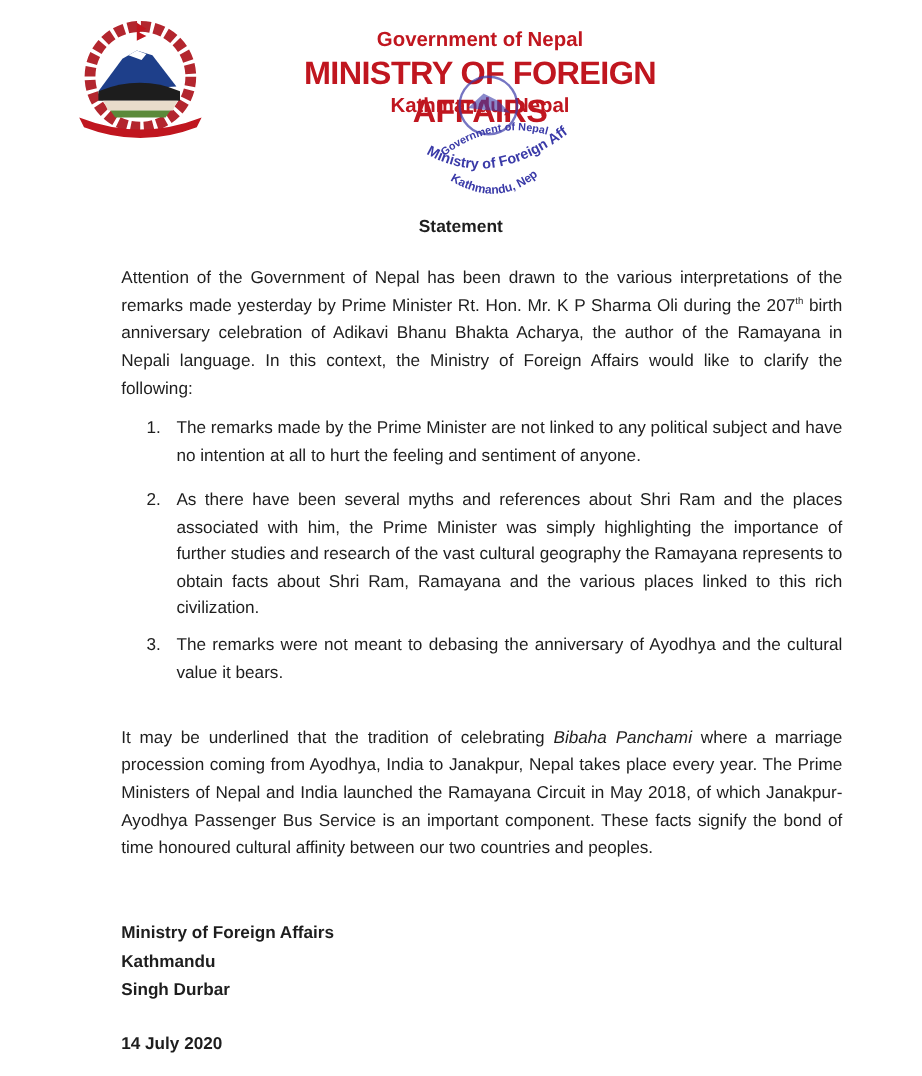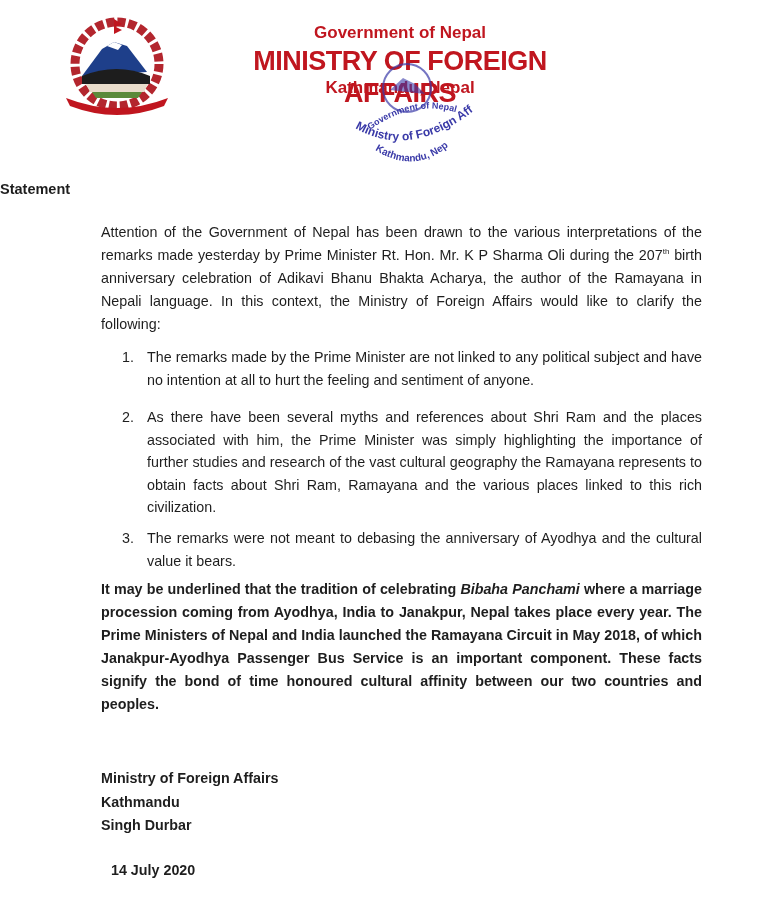--- a/index.html
+++ b/index.html
@@ -4,31 +4,31 @@
 <style>
   html, body { margin: 0; padding: 0; background: #ffffff; }
   body { width: 768px; height: 897px; position: relative; overflow: hidden;
          font-family: "Liberation Sans", sans-serif; color: #1e1e1e; }
   .emblem { position: absolute; left: 52px; top: 14px; width: 130px; height: 105px; }
   .header { position: absolute; left: 200px; top: 20px; width: 400px; text-align: center; color: #c0161f; }
   .gov { font-size: 17px; font-weight: bold; line-height: 22px; position: absolute; top: 2px; left: 0; right: 0; }
   .ministry { font-size: 27px; font-weight: bold; line-height: 32px; position: absolute; top: 25px; left: 0; right: 0; letter-spacing: -0.5px; }
   .city { font-size: 17px; font-weight: bold; line-height: 22px; position: absolute; top: 57px; left: 0; right: 0; }
   .stamp { position: absolute; left: 335px; top: 50px; width: 150px; height: 120px; }
-  .title { position: absolute; left: 0; right: 0; top: 181px; text-align: left; font-weight: bold; font-size: 14.5px; }
+  .title { position: absolute; left: 0; right: 0; top: 181px; text-align: center; font-weight: bold; font-size: 14.5px; }
   .body-text { position: absolute; left: 101px; width: 601px; font-size: 14.3px; line-height: 23px; text-align: justify; }
   .p1 { top: 221px; }
   .list { position: absolute; left: 122px; width: 580px; font-size: 14.3px; line-height: 22.5px; }
   .li { display: flex; text-align: justify; position: absolute; left: 0; right: 0; }
   .li .num { width: 25px; flex: none; }
   .li .txt { flex: 1; }
   .li1 { top: 346px; } .li2 { top: 406px; } .li3 { top: 527px; }
-  .p2 { top: 578px; font-weight: bold; }
+  .p2 { top: 604px; }
   .sign { position: absolute; left: 101px; top: 767px; font-weight: bold; font-size: 14.3px; line-height: 23.5px; }
-  .date { position: absolute; left: 111px; top: 862px; font-weight: bold; font-size: 14.3px; text-align: right; }
+  .date { position: absolute; left: 101px; top: 862px; font-weight: bold; font-size: 14.3px; text-align: right; }
   sup { font-size: 8px; line-height: 0; }
 </style>
 </head>
 <body>
 
 <svg class="emblem" viewBox="0 0 130 105">
   <circle cx="65" cy="50" r="42" fill="none" stroke="#b3262e" stroke-width="9" stroke-dasharray="8 3"></circle>
   <path d="M30 62 L50 35 L62 28 L75 32 L95 58 Z" fill="#1e3f8a"></path>
   <path d="M55 32 L62 28 L70 31 L66 36 Z" fill="#ffffff"></path>
   <path d="M30 62 Q65 48 98 62 L98 70 L30 70 Z" fill="#1d1d1d"></path>

